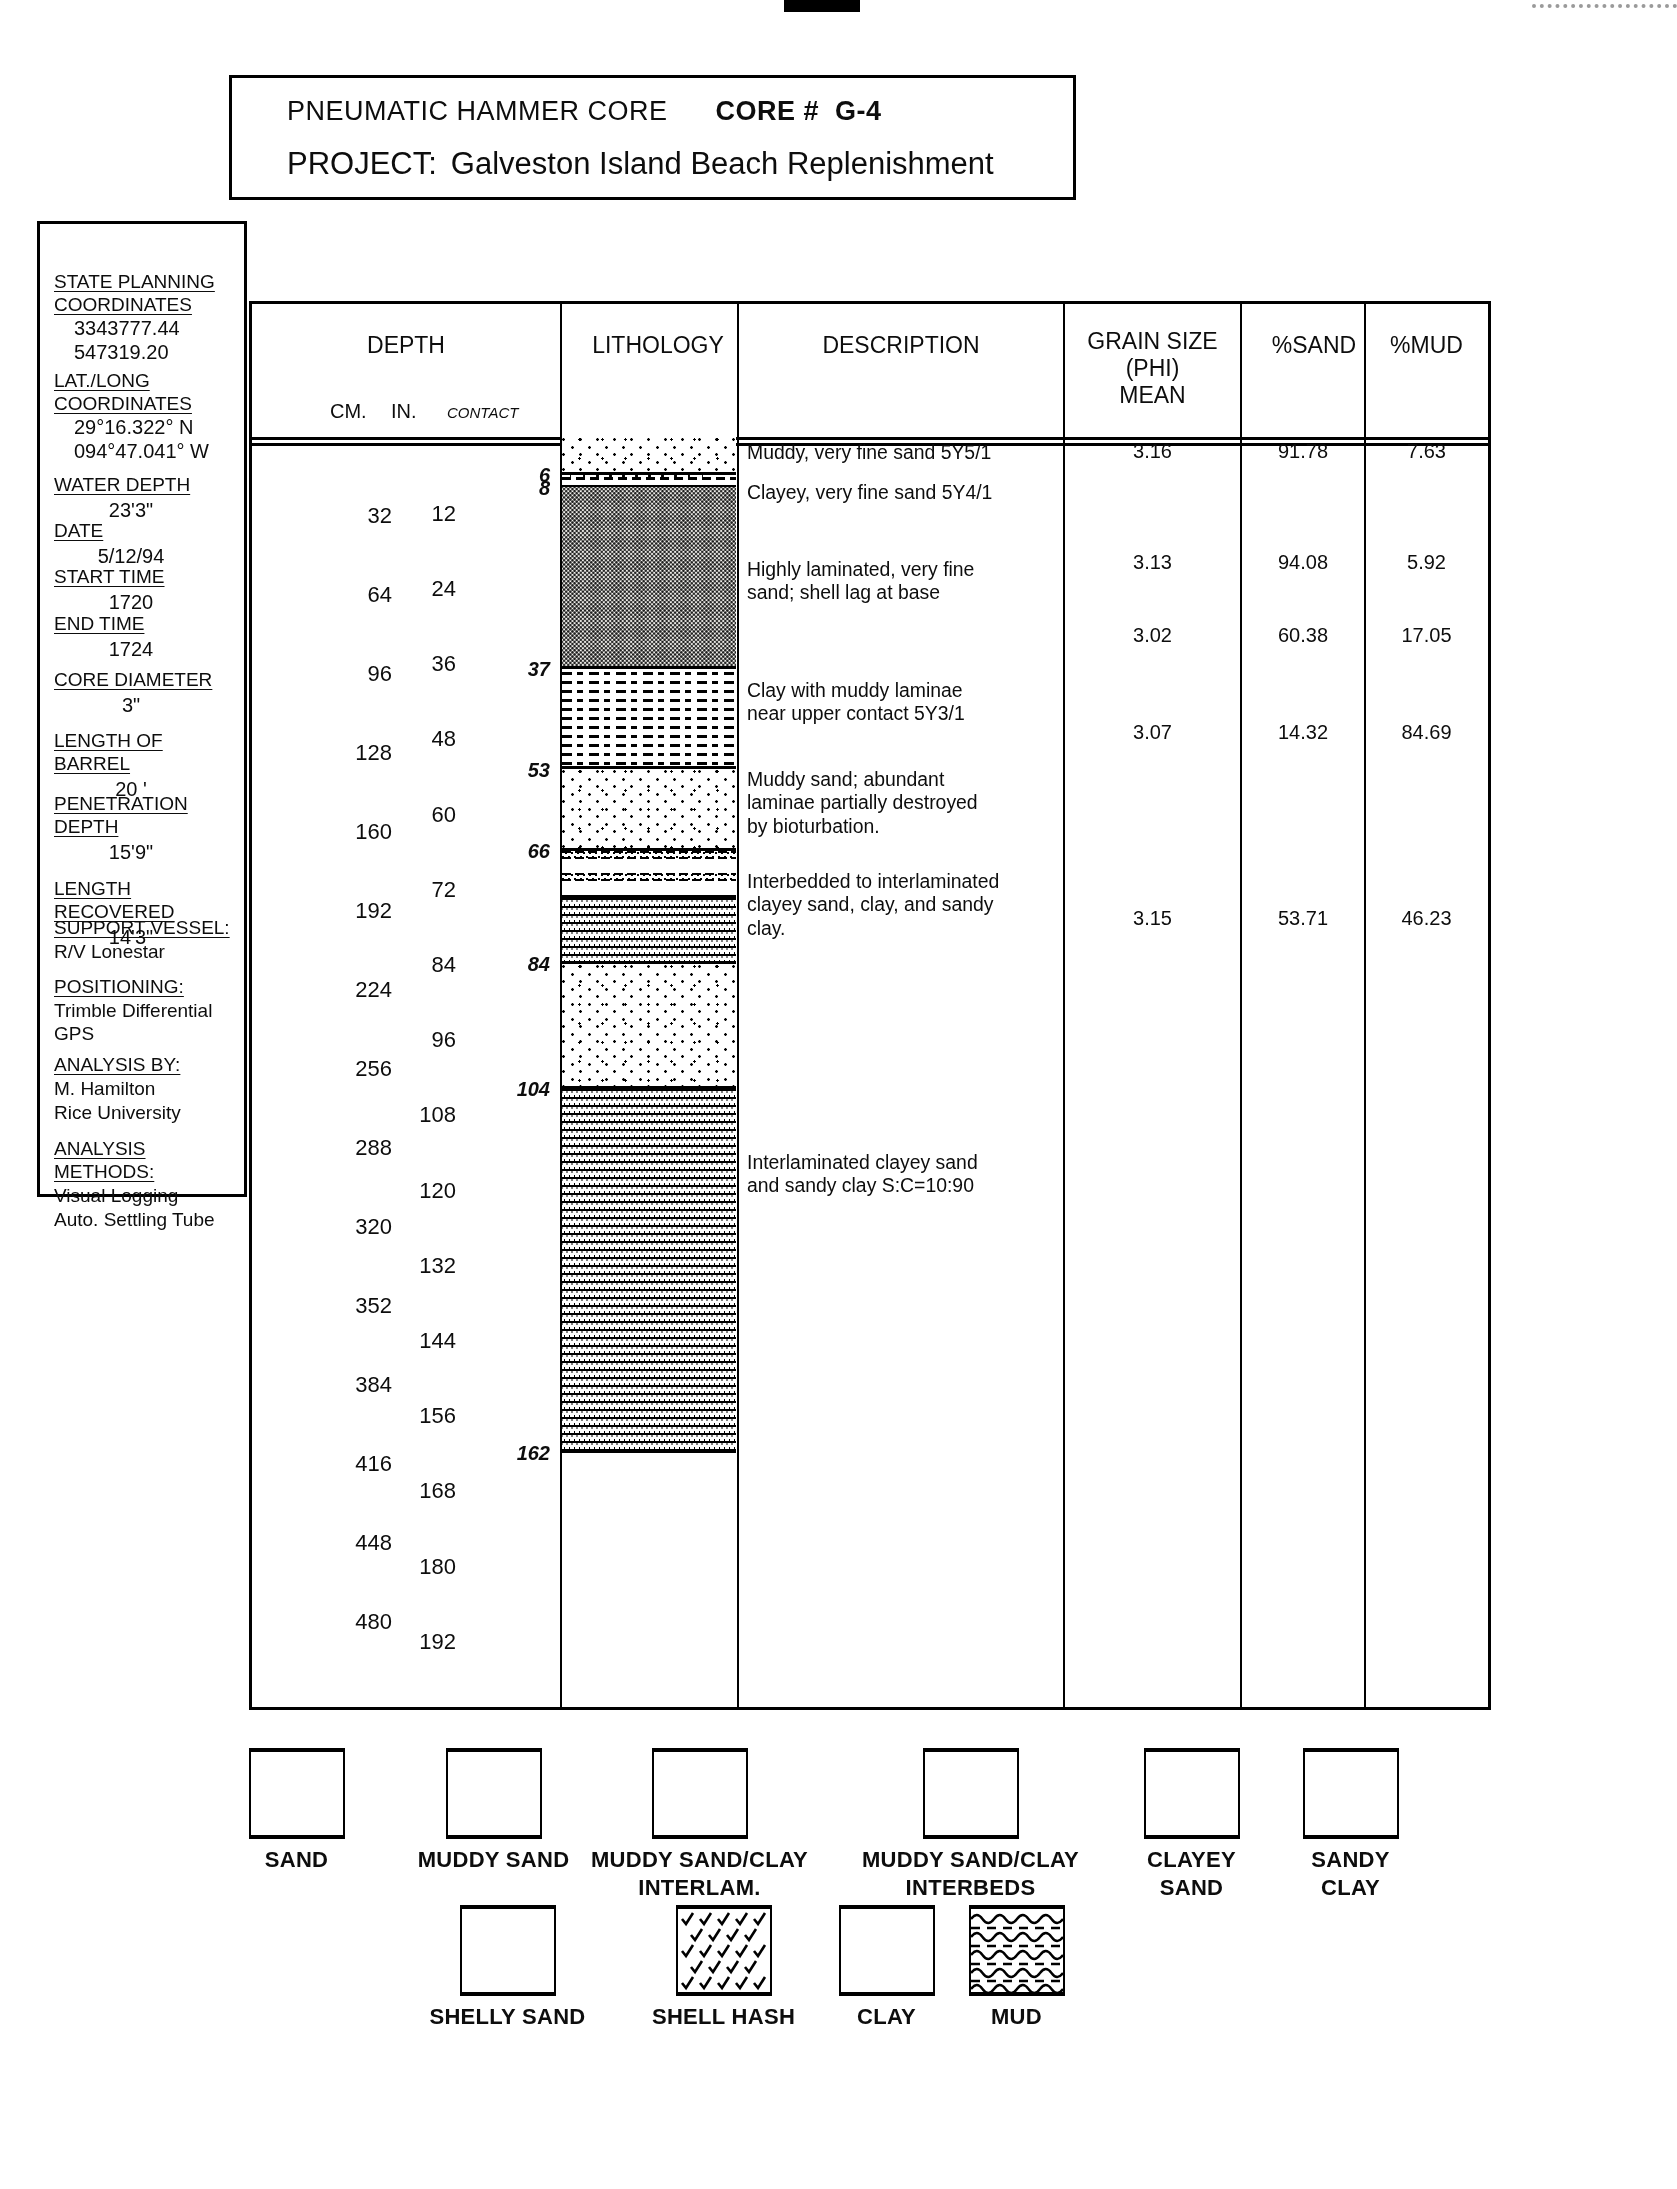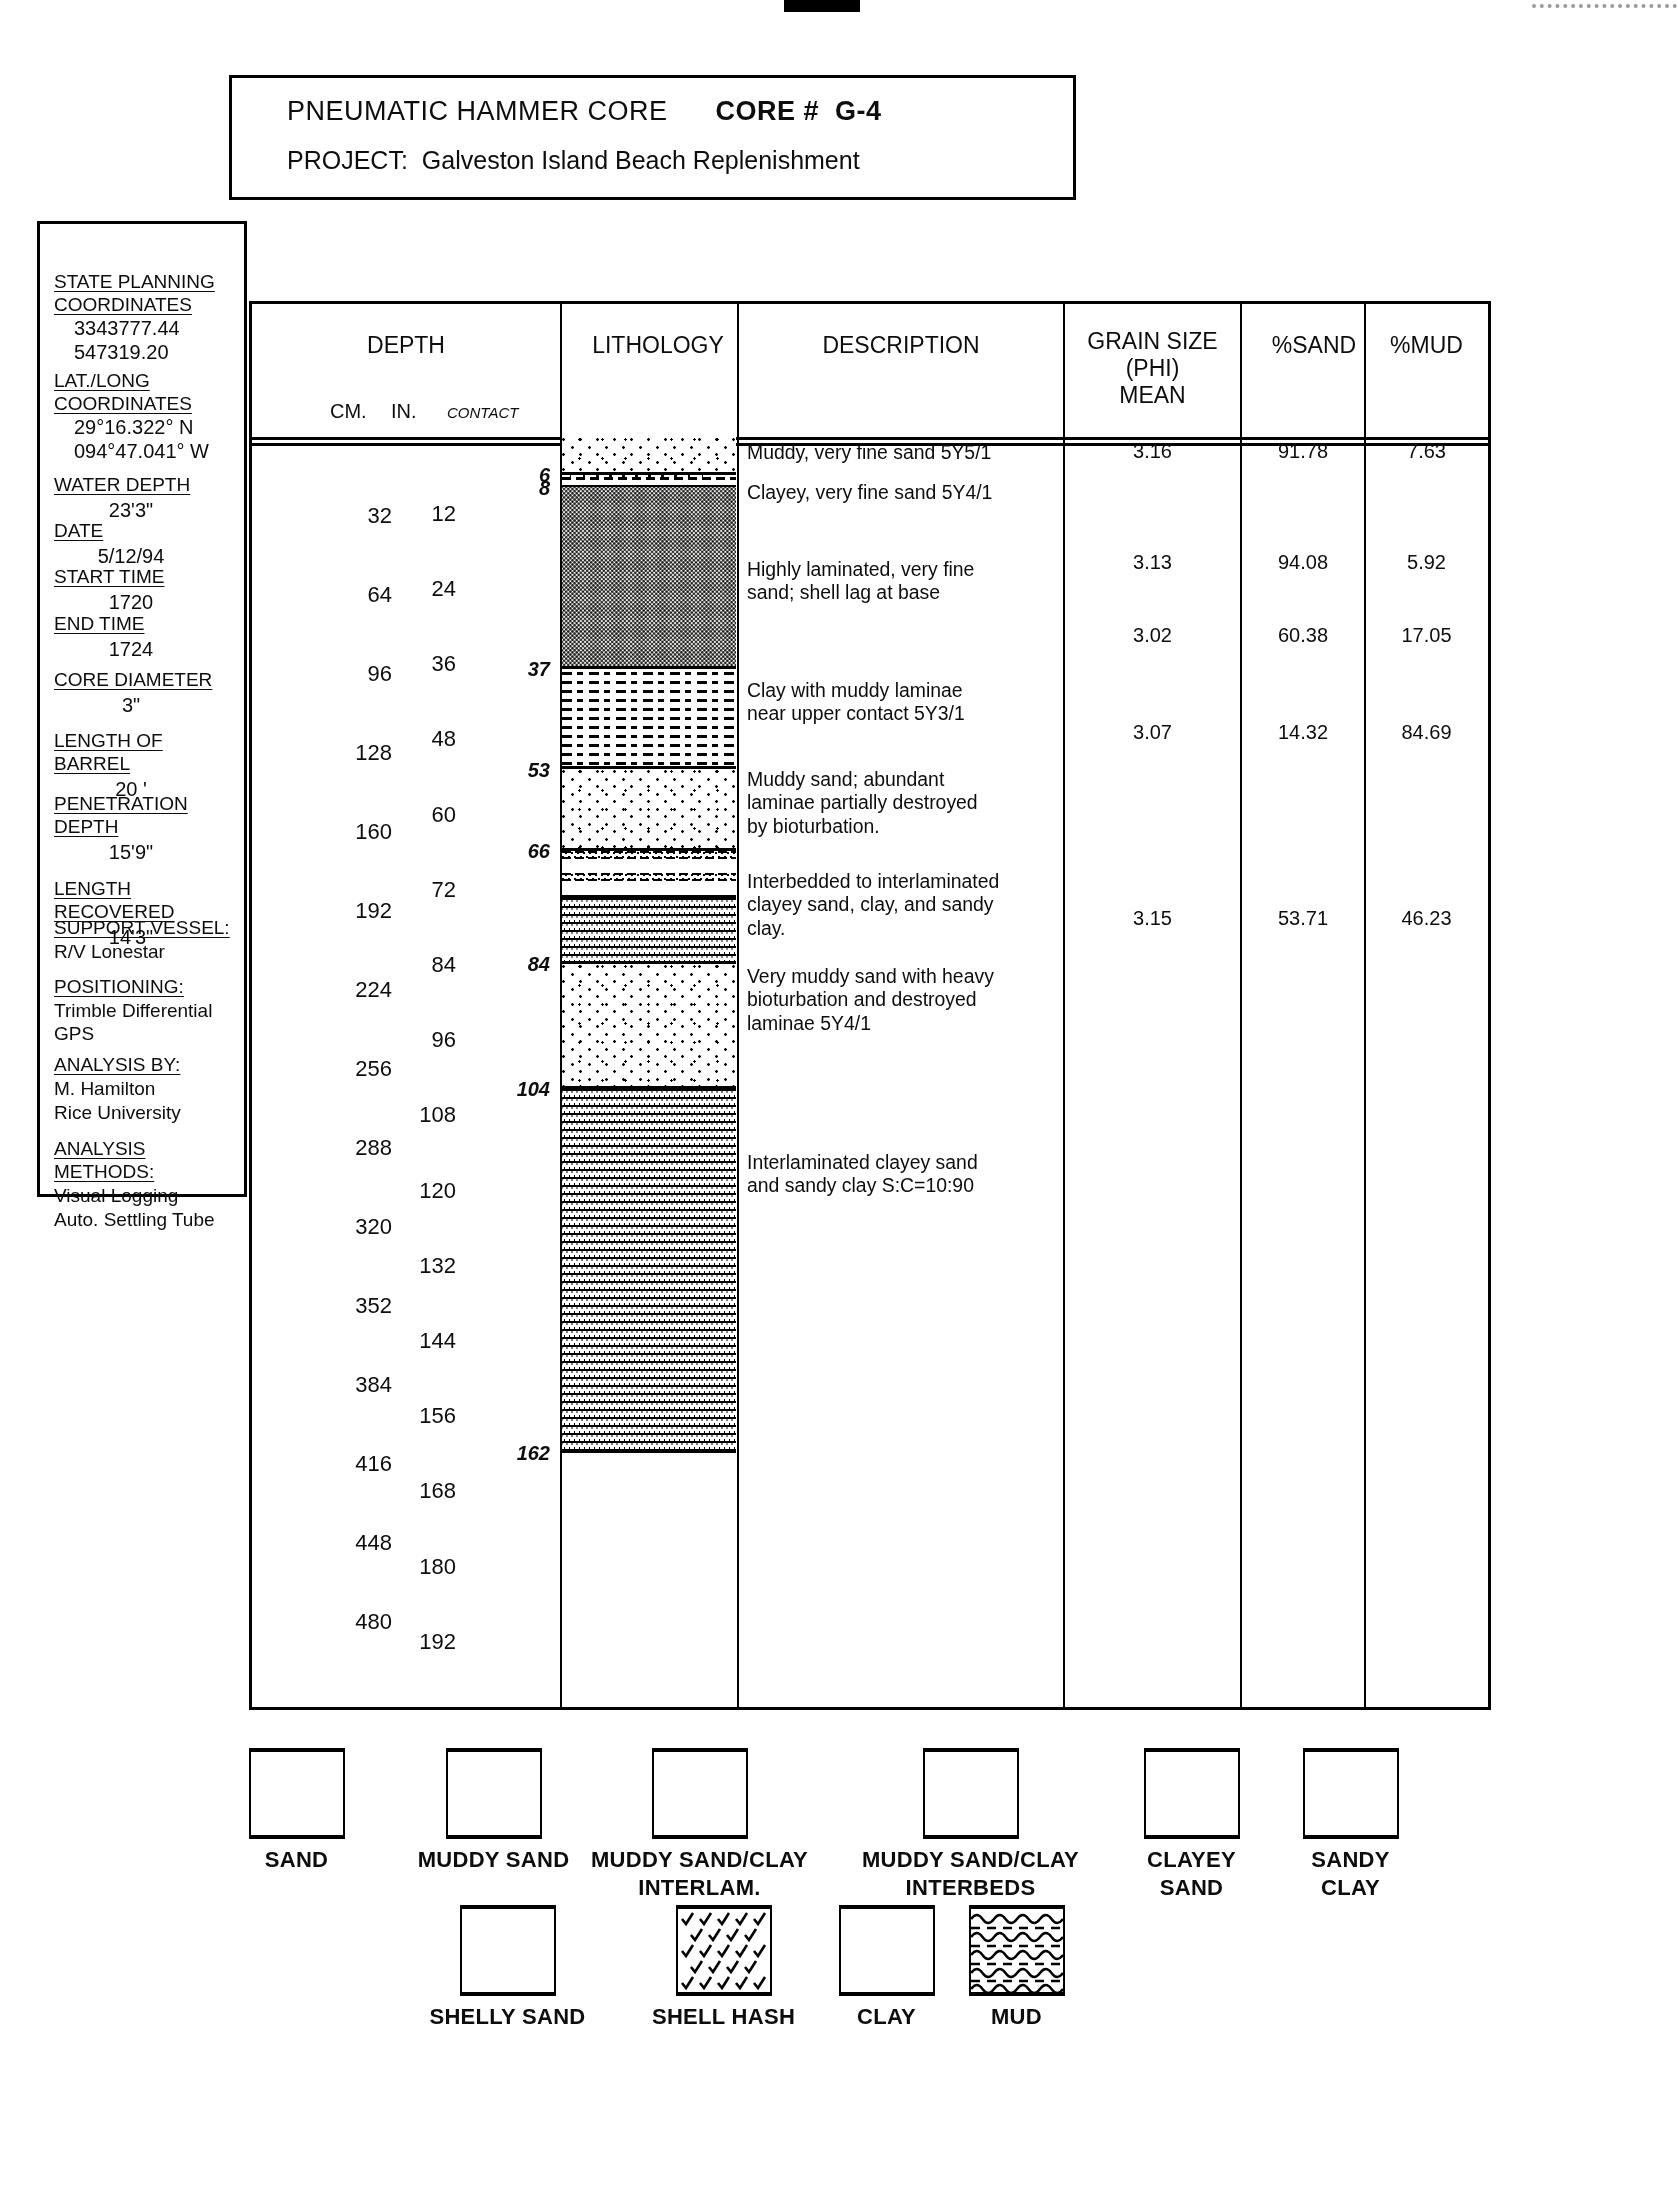--- a/index.html
+++ b/index.html
@@ -9,21 +9,21 @@
 
   
   .artifact-bar{position:absolute;left:784px;top:0;width:76px;height:12px;background:#000;}
   .artifact-dots{position:absolute;left:1532px;top:4px;width:145px;height:0;border-top:4px dotted #9a9a9a;}
 
   
   .header-box{position:absolute;left:229px;top:75px;width:841px;height:119px;border:3px solid #000;background:#fff;}
   .header-line1{position:absolute;left:55px;top:18px;font-size:27px;letter-spacing:0.5px;white-space:nowrap;}
   .header-line1 .core{font-weight:bold;margin-left:48px;}
   .header-line1 .corenum{font-weight:bold;margin-left:16px;}
-  .header-line2{position:absolute;left:55px;top:68px;font-size:25px;white-space:nowrap;text-align:right;}
+  .header-line2{position:absolute;left:55px;top:68px;font-size:31px;white-space:nowrap;text-align:right;}
   .header-line2 .pname{margin-left:14px;}
 
   
   .info-panel{position:absolute;left:37px;top:221px;width:204px;height:970px;border:3px solid #000;background:#fff;}
   .ip-sec{position:absolute;left:14px;width:181px;font-size:19px;line-height:23px;}
   .ip-label{text-decoration:underline;text-underline-offset:3px;}
   .ip-value{margin-top:1px;}
   .ip-sec.indent .ip-value{padding-left:20px;font-size:20px;}
   .ip-sec.center .ip-value{width:154px;text-align:center;font-size:20px;margin-top:3px;}
 
@@ -287,23 +287,20 @@
       <div class="desc" style="top: 254px;">Highly laminated, very fine
 sand; shell lag at base</div>
       <div class="desc" style="top: 375px;">Clay with muddy laminae
 near upper contact  5Y3/1</div>
       <div class="desc" style="top: 464px;">Muddy sand; abundant
 laminae partially destroyed
 by bioturbation.</div>
       <div class="desc" style="top: 566px;">Interbedded to interlaminated
 clayey sand, clay, and sandy
 clay.</div>
-      <div class="desc" style="top: 661px;">Very muddy sand with heavy
-bioturbation and destroyed
-laminae 5Y4/1</div>
       <div class="desc" style="top: 847px;">Interlaminated clayey sand
 and sandy clay  S:C=10:90</div>
       <div class="val val-phi" style="top: 136px;">3.16</div>
       <div class="val val-sand" style="top: 136px;">91.78</div>
       <div class="val val-mud" style="top: 136px;">7.63</div>
       <div class="val val-phi" style="top: 247px;">3.13</div>
       <div class="val val-sand" style="top: 247px;">94.08</div>
       <div class="val val-mud" style="top: 247px;">5.92</div>
       <div class="val val-phi" style="top: 320px;">3.02</div>
       <div class="val val-sand" style="top: 320px;">60.38</div>

